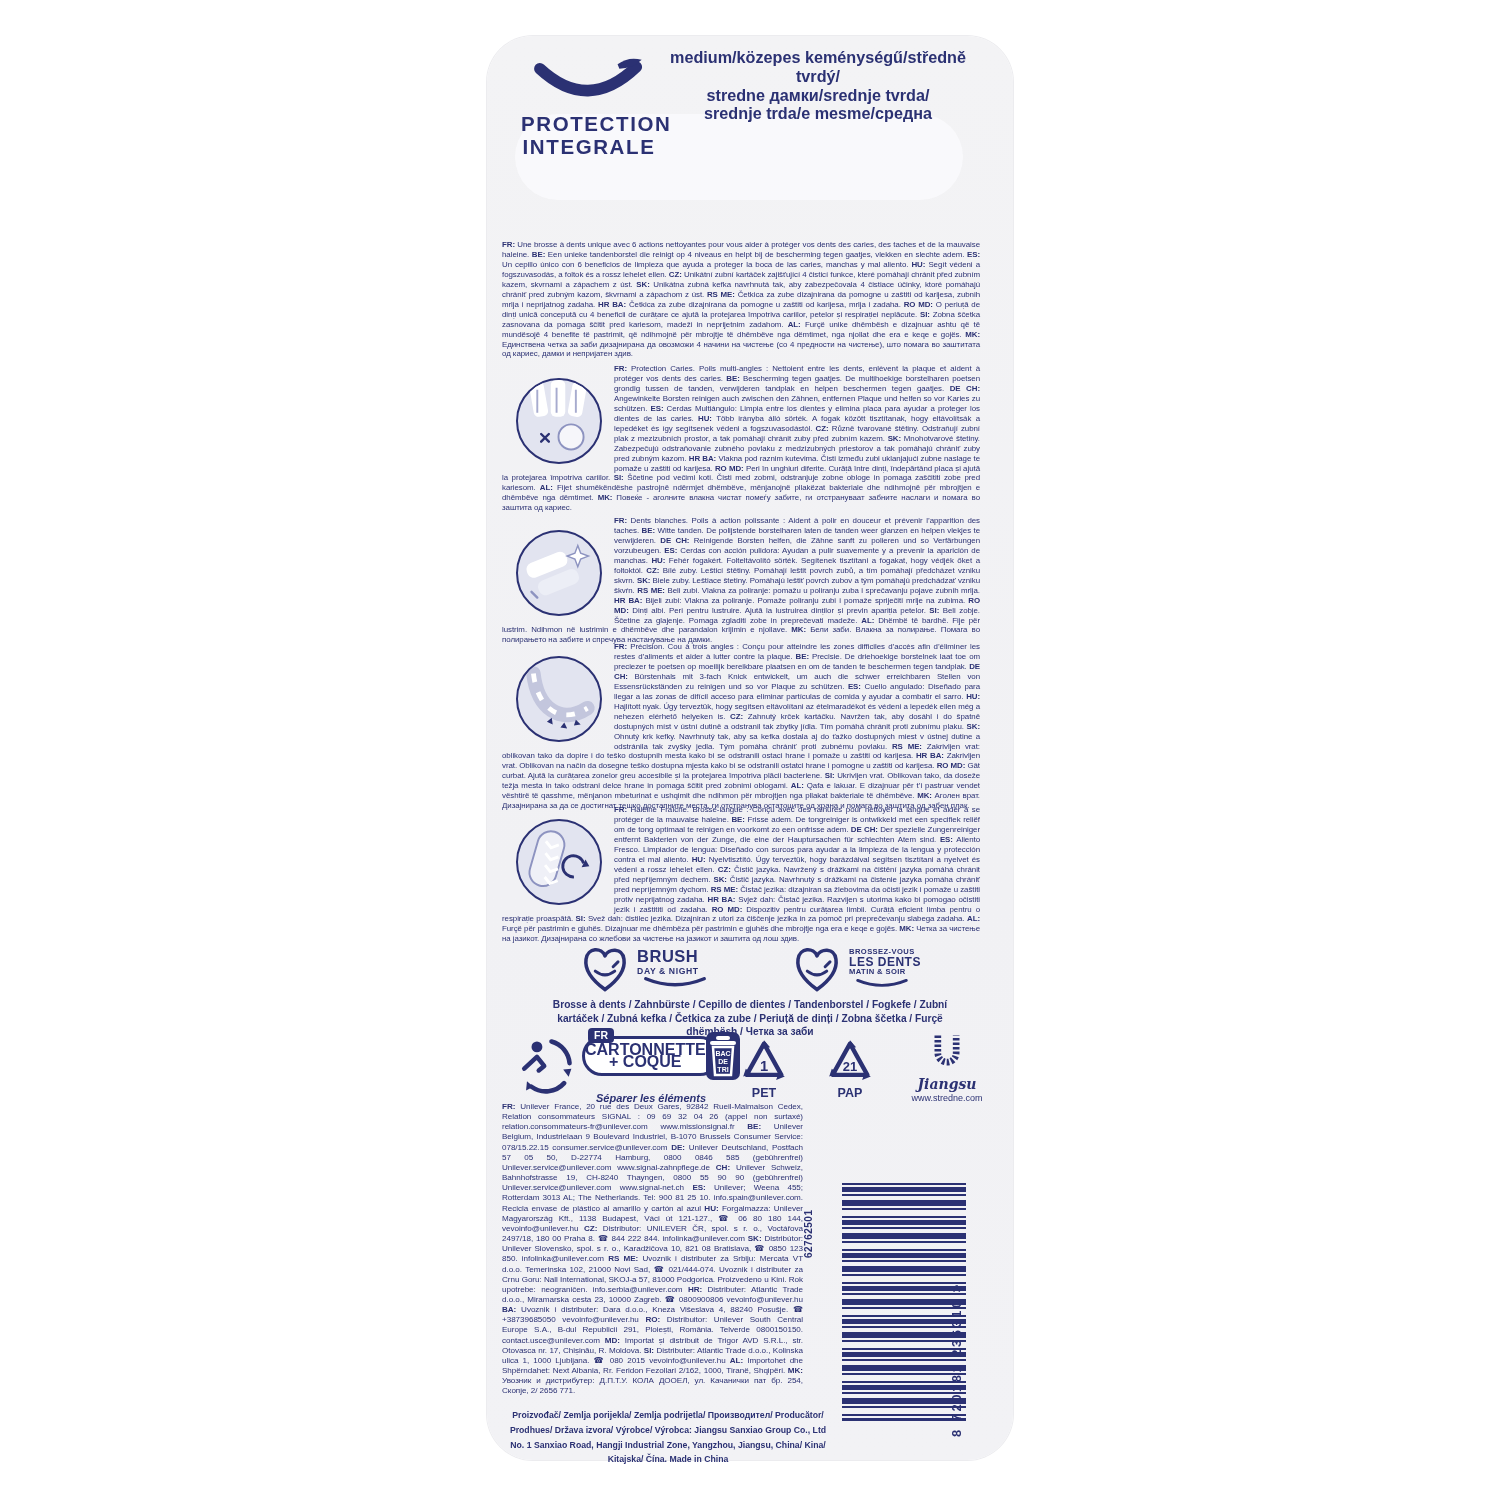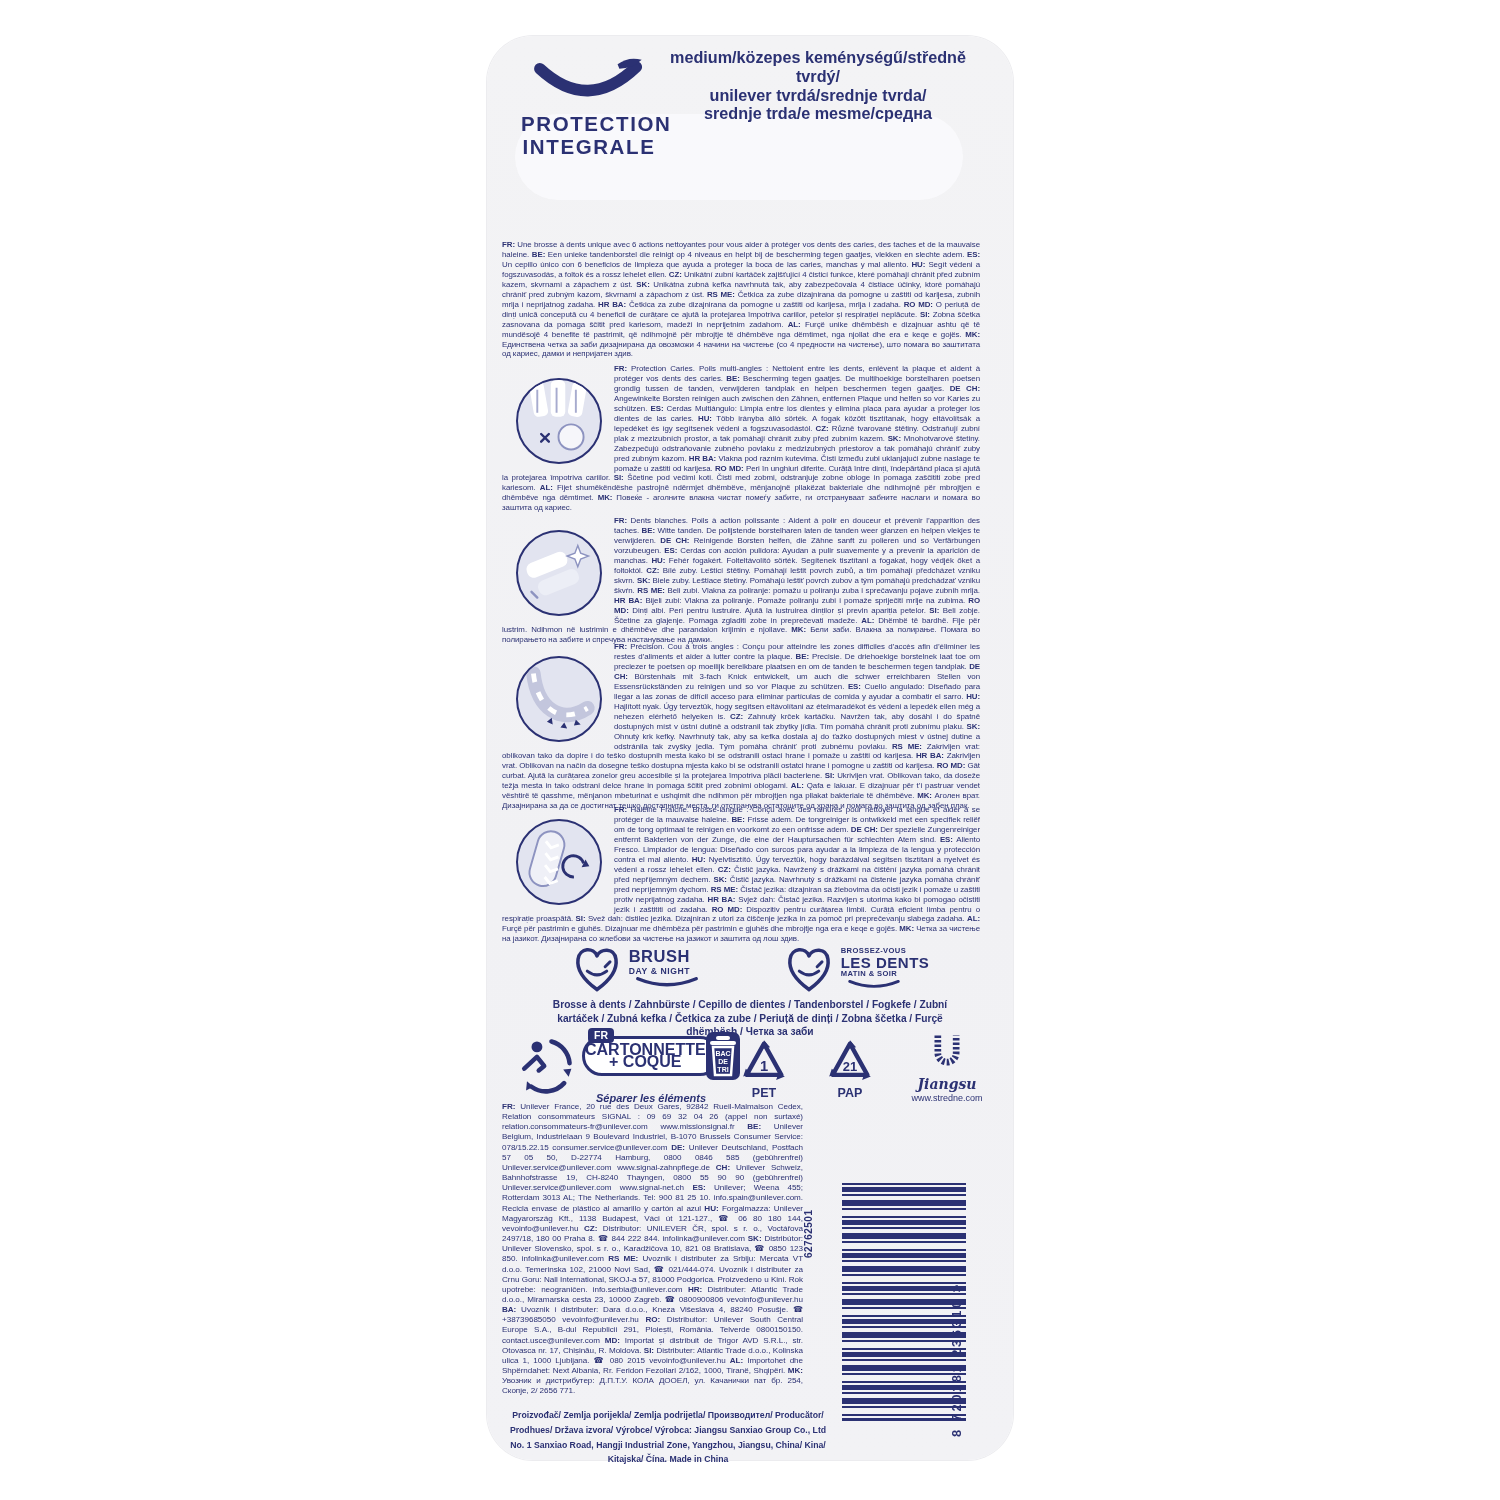--- a/index.html
+++ b/index.html
@@ -78,21 +78,21 @@
     <div class="abs logo-block">
       <svg width="122" height="50" viewBox="0 0 130 56">
         <path d="M10 12 Q64 62 118 10" fill="none" stroke="#2b3173" stroke-width="13" stroke-linecap="round"></path>
         <path d="M97 7 Q109 -2 124 2 Q114 12 99 12 Z" fill="#2b3173"></path>
       </svg>
       <div class="logo-word">PROTECTION</div>
       <div class="logo-word">INTEGRALE</div>
     </div>
     <div class="abs hardness">
       <div>medium/közepes keménységű/středně tvrdý/</div>
-      <div>unilever tvrdá/srednje tvrda/</div>
+      <div>stredne дамки/srednje tvrda/</div>
       <div>srednje trda/e mesme/средна</div>
     </div>
 
     <div class="abs para intro"><b>FR:</b> Une brosse à dents unique avec 6 actions nettoyantes pour vous aider à protéger vos dents des caries, des taches et de la mauvaise haleine. <b>BE:</b> Een unieke tandenborstel die reinigt op 4 niveaus en helpt bij de bescherming tegen gaatjes, vlekken en slechte adem. <b>ES:</b> Un cepillo único con 6 beneficios de limpieza que ayuda a proteger la boca de las caries, manchas y mal aliento. <b>HU:</b> Segít védeni a fogszuvasodás, a foltok és a rossz lehelet ellen. <b>CZ:</b> Unikátní zubní kartáček zajišťující 4 čisticí funkce, které pomáhají chránit před zubním kazem, skvrnami a zápachem z úst. <b>SK:</b> Unikátna zubná kefka navrhnutá tak, aby zabezpečovala 4 čistiace účinky, ktoré pomáhajú chrániť pred zubným kazom, škvrnami a zápachom z úst. <b>RS ME:</b> Četkica za zube dizajnirana da pomogne u zaštiti od karijesa, zubnih mrlja i neprijatnog zadaha. <b>HR BA:</b> Četkica za zube dizajnirana da pomogne u zaštiti od karijesa, mrlja i zadaha. <b>RO MD:</b> O periuță de dinți unică concepută cu 4 beneficii de curățare ce ajută la protejarea împotriva cariilor, petelor și respirației neplăcute. <b>SI:</b> Zobna ščetka zasnovana da pomaga ščitit pred kariesom, madeži in neprijetnim zadahom. <b>AL:</b> Furçë unike dhëmbësh e dizajnuar ashtu që të mundësojë 4 benefite të pastrimit, që ndihmojnë për mbrojtje të dhëmbëve nga dëmtimet, nga njollat dhe era e keqe e gojës. <b>MK:</b> Единствена четка за заби дизајнирана да овозможи 4 начини на чистење (со 4 предности на чистење), што помага во заштитата од кариес, дамки и непријатен здив.</div>
 
     <div class="abs para feature" style="top:328px">
       <span class="f-icon">
         <svg width="81" height="81" viewBox="0 0 84 84">
           <rect x="14" y="2" width="15" height="36" rx="5" fill="#ffffff" transform="rotate(-10 21 20)"></rect>
           <rect x="34" y="0" width="15" height="38" rx="5" fill="#ffffff"></rect>
@@ -156,21 +156,21 @@
         </div>
       </div>
       <div class="bl">
         <svg width="52" height="52" viewBox="0 0 96 96">
           <path d="M48 22 C42 6 16 6 13 28 C10 48 26 68 48 84 C70 68 86 48 83 28 C80 6 54 8 48 22" fill="none" stroke="#2b3173" stroke-width="6.5" stroke-linecap="round"></path>
           <path d="M30 50 Q48 64 66 50" fill="none" stroke="#2b3173" stroke-width="5.5" stroke-linecap="round"></path>
           <path d="M63 42 l9 -9" stroke="#2b3173" stroke-width="5.5" stroke-linecap="round"></path>
         </svg>
         <div class="txt">
           <div class="tiny">BROSSEZ-VOUS</div>
-          <div class="big" style="font-size:15px">LES DENTS</div>
+          <div class="big" style="font-size:12px">LES DENTS</div>
           <div class="tiny">MATIN &amp; SOIR</div>
           <svg width="66" height="10" viewBox="0 0 80 14">
             <path d="M6 2 Q40 16 74 2" fill="none" stroke="#2b3173" stroke-width="4" stroke-linecap="round"></path>
           </svg>
         </div>
       </div>
     </div>
 
     <div class="abs product-names">Brosse à dents / Zahnbürste / Cepillo de dientes / Tandenborstel / Fogkefe / Zubní kartáček / Zubná kefka / Četkica za zube / Periuță de dinți / Zobna ščetka / Furçë dhëmbësh / Четка за заби</div>
 

